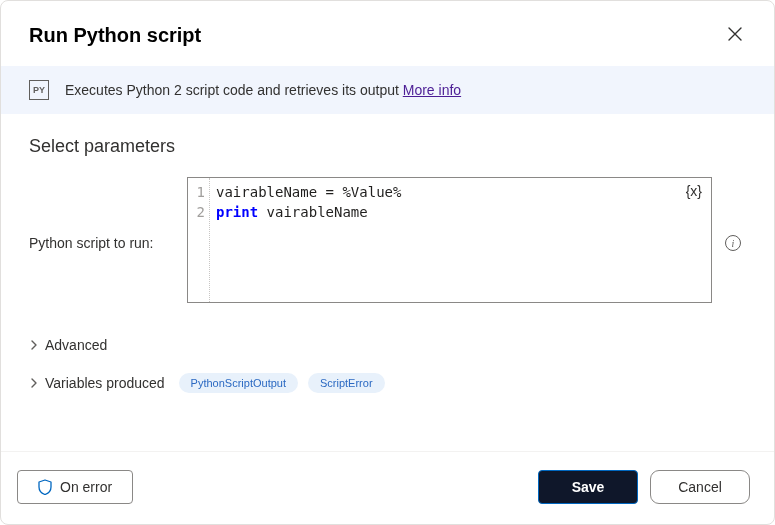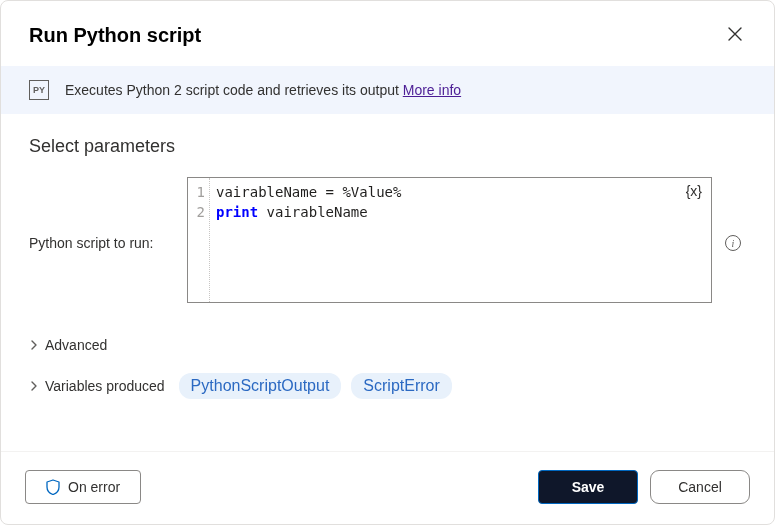--- a/index.html
+++ b/index.html
@@ -163,27 +163,27 @@
     .chips {
       display: inline-flex;
       gap: 10px;
       margin-left: 8px;
     }
     .chip {
       background: #e8f1fb;
       color: #2b69c2;
       padding: 4px 12px;
       border-radius: 12px;
-      font-size: 16px;
+      font-size: 11px;
       cursor: pointer;
     }
     .footer {
       display: flex;
       align-items: flex-end;
-      padding: 18px 24px 20px 24px;
+      padding: 18px 24px 20px 16px;
       gap: 12px;
       border-top: 1px solid #f3f2f1;
     }
     .btn {
       height: 34px;
       padding: 0 20px;
       border-radius: 4px;
       font-size: 14px;
       font-family: inherit;
       cursor: pointer;

